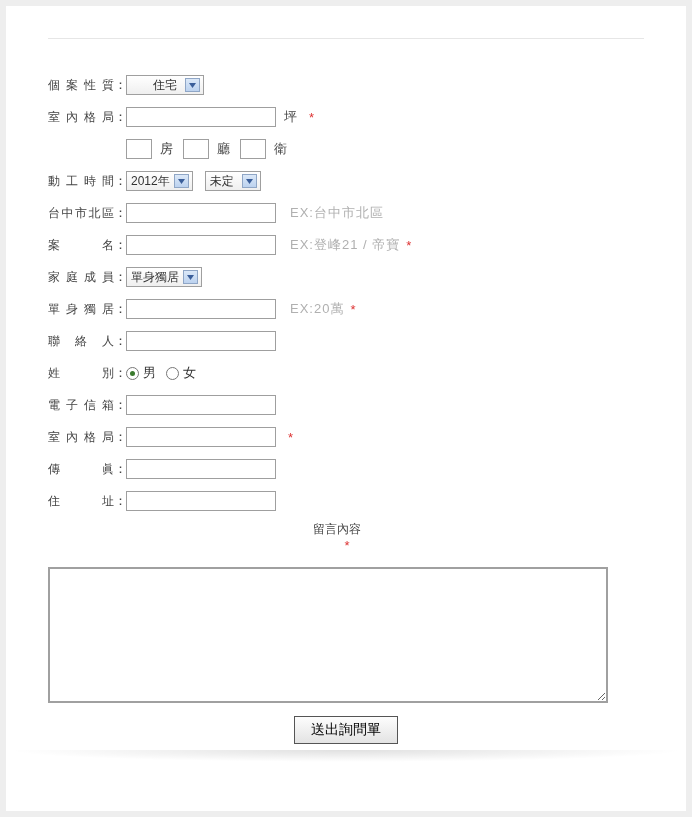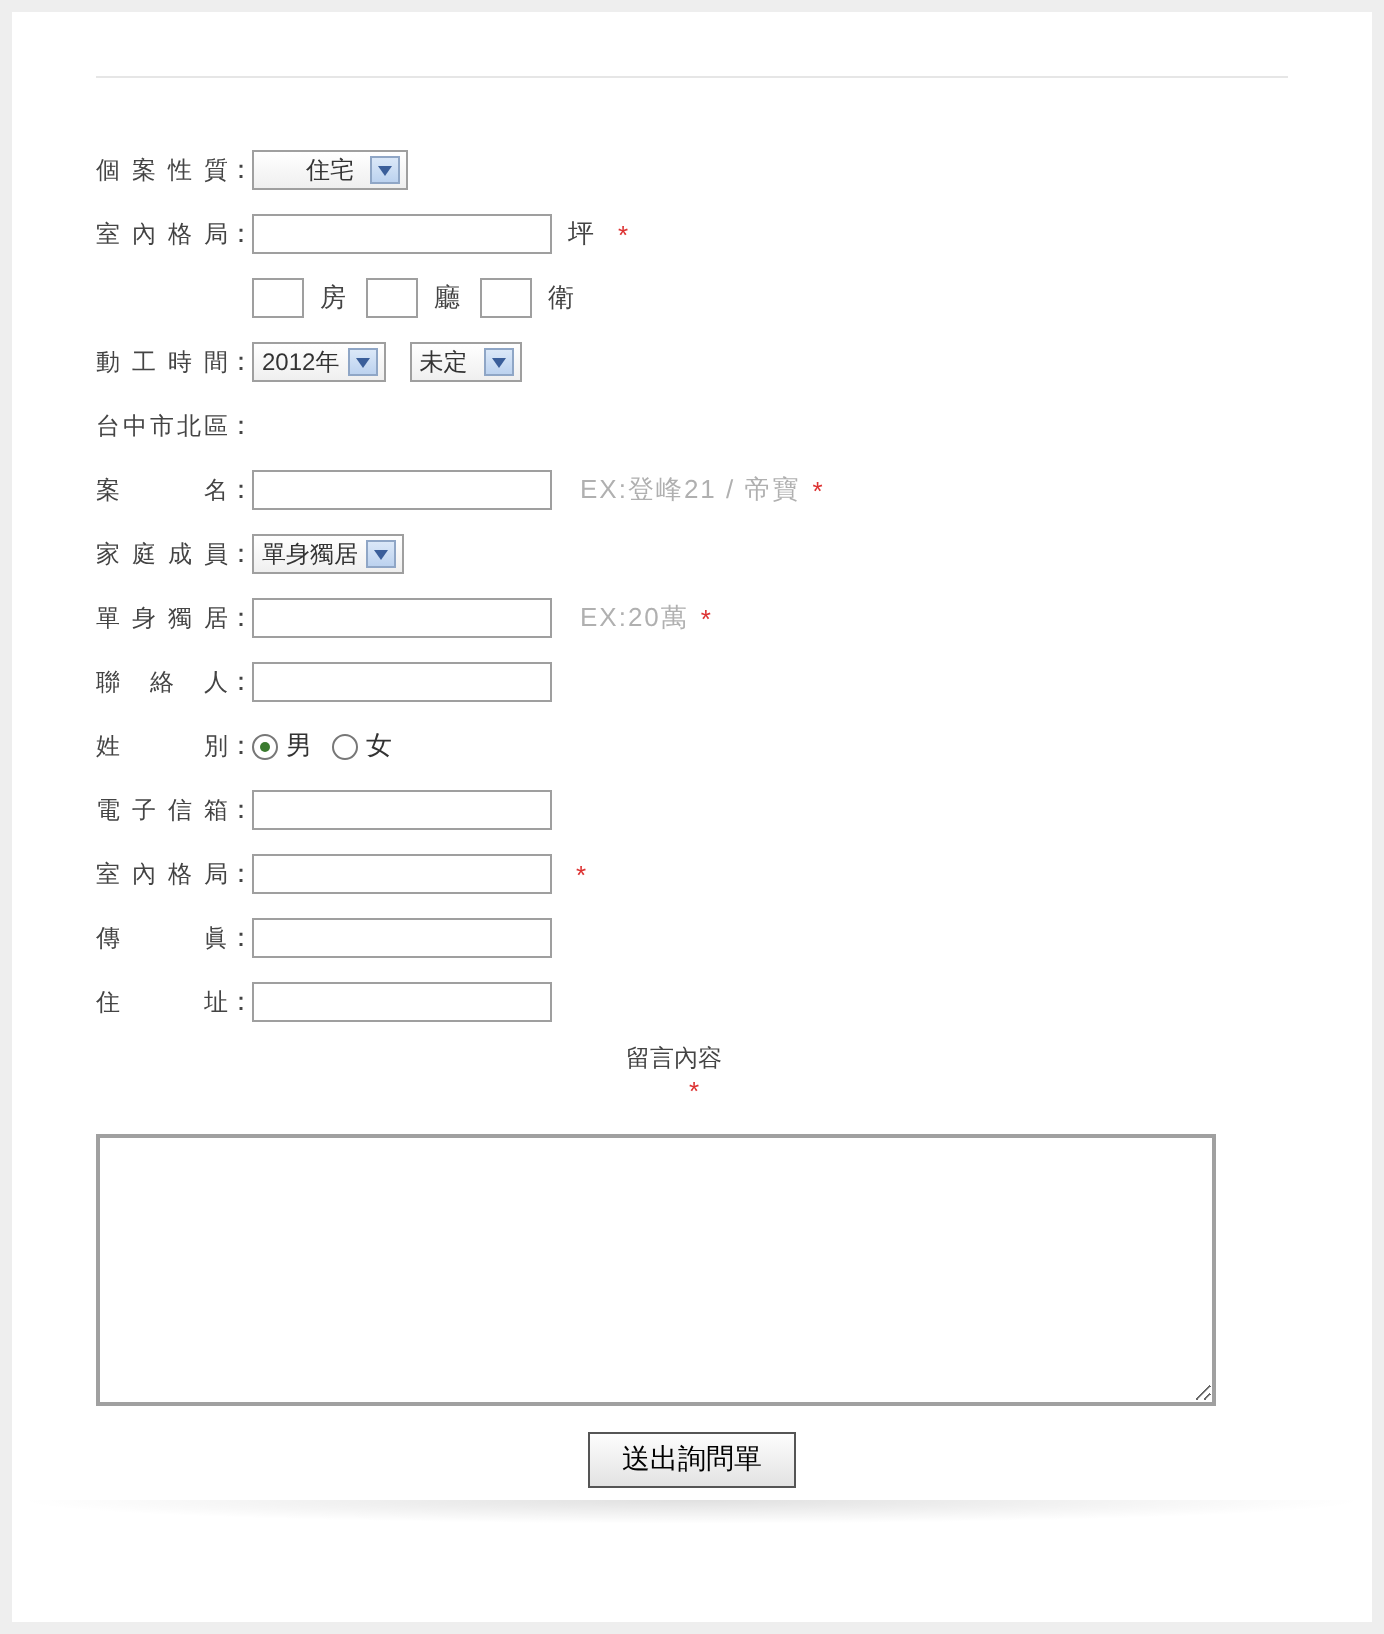--- a/index.html
+++ b/index.html
@@ -218,20 +218,24 @@
             </svg>
         </span>
       </span>
     </div>
   </div>
 
   
   <div class="row">
     <span class="label">台中市北區</span>
     <span class="colon">：</span>
+    <div class="ctrl">
+      <input class="txt w150" style="">
+      <span class="hint">EX:台中市北區</span>
+    </div>
   </div>
 
   
   <div class="row">
     <span class="label">案　　名</span>
     <span class="colon">：</span>
     <div class="ctrl">
       <input class="txt w150" style="">
       <span class="hint">EX:登峰21 / 帝寶</span>
         <span class="req">*</span>

